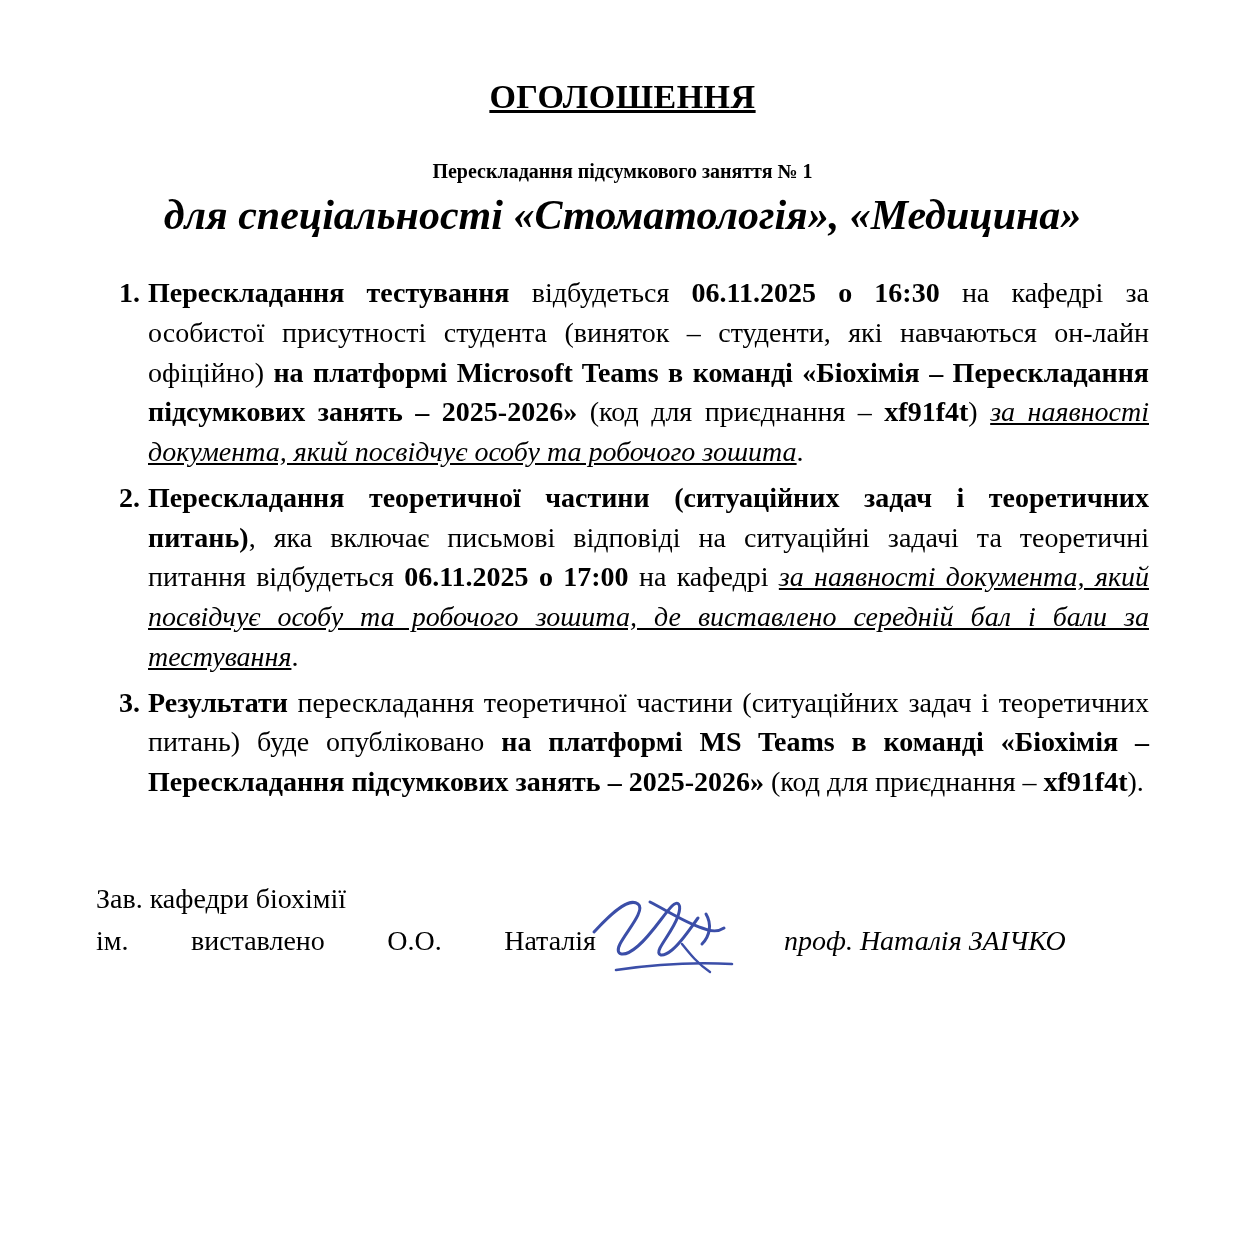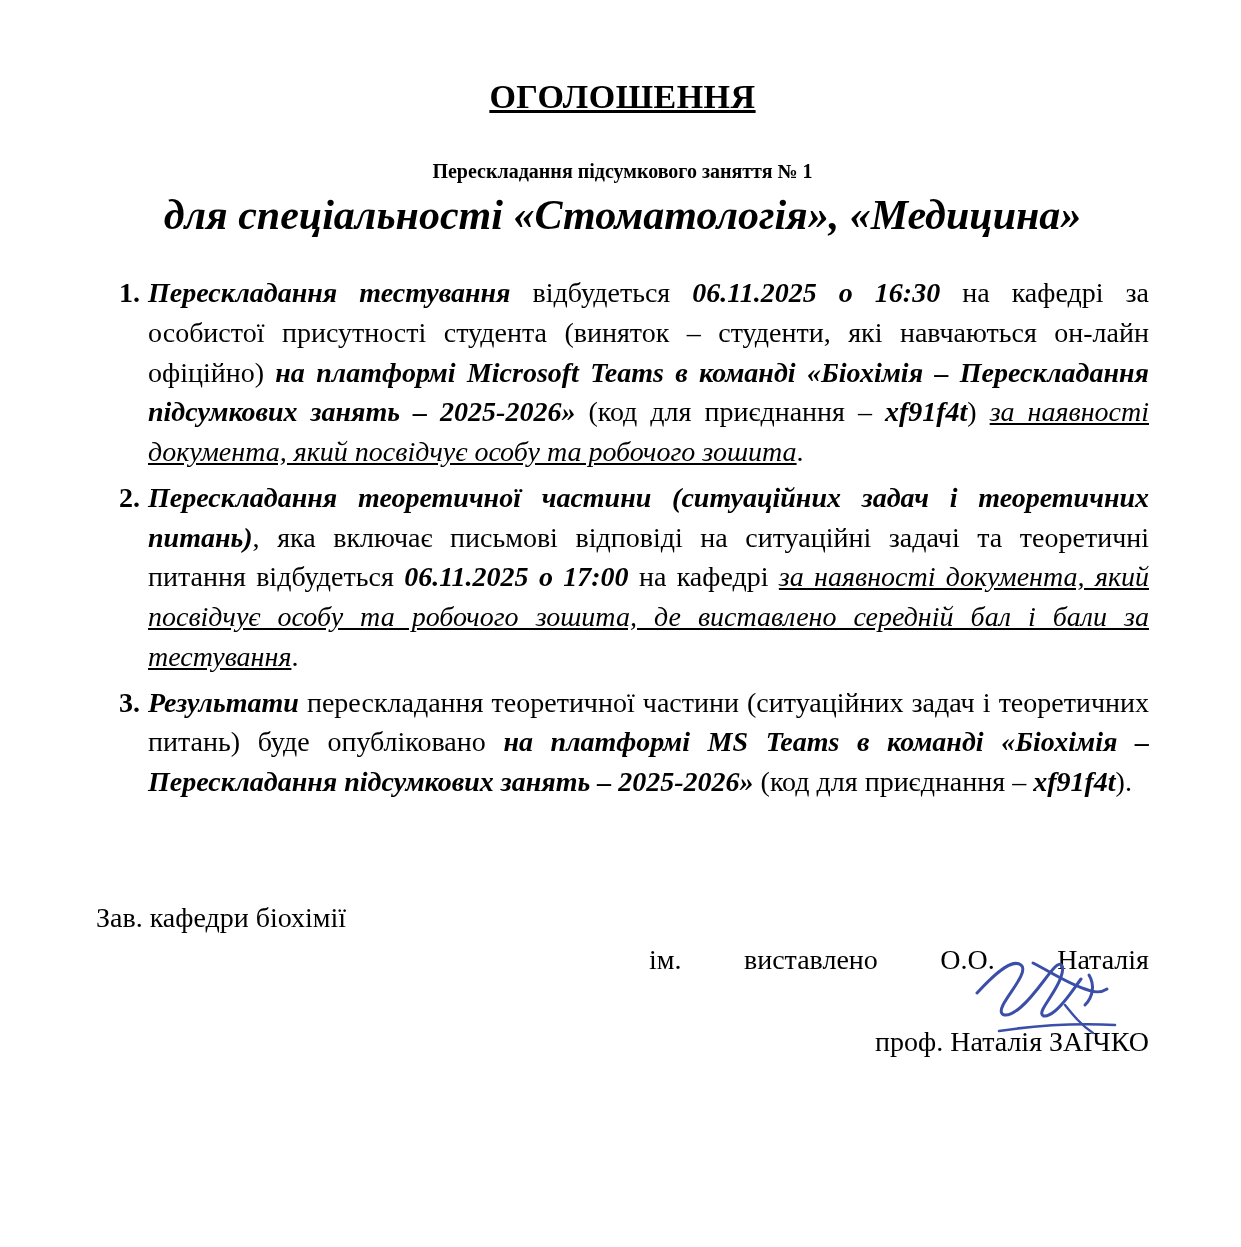--- a/index.html
+++ b/index.html
@@ -57,37 +57,35 @@
     margin-bottom: 6px;
   }
   ol.items > li .num {
     position: absolute;
     left: 8px;
     top: 0;
     width: 36px;
     text-align: right;
     font-weight: bold;
   }
-  b, .b { font-weight: bold; font-style: italic; }
+  b, .b { font-weight: bold; }
   .u-ital {
     font-style: italic;
     text-decoration: underline;
   }
   .signature-block {
-    margin-top: 95px;
+    margin-top: 76px;
     font-size: 28px;
     line-height: 1.5;
     position: relative;
   }
   .sig-line-1 { margin: 0; }
   .sig-line-2 {
     margin: 0;
     display: flex;
-    align-items: flex-end;
-    flex-direction: column;
   }
   .sig-left {
     width: 500px;
     display: flex;
     justify-content: space-between;
   }
   .sig-mid {
     position: relative;
     width: 170px;
     height: 40px;
@@ -95,20 +93,21 @@
   }
   .sig-mid svg {
     position: absolute;
     left: -10px;
     bottom: -28px;
     overflow: visible;
   }
   .sig-right {
     margin-left: 18px;
     white-space: nowrap;
+    font-style: italic;
   }
 </style>
 </head>
 <body>
 
 <div class="page">
 
   <h1 class="doc-title">ОГОЛОШЕННЯ</h1>
 
   <div class="subtitle-1">Перескладання підсумкового заняття № 1</div>

